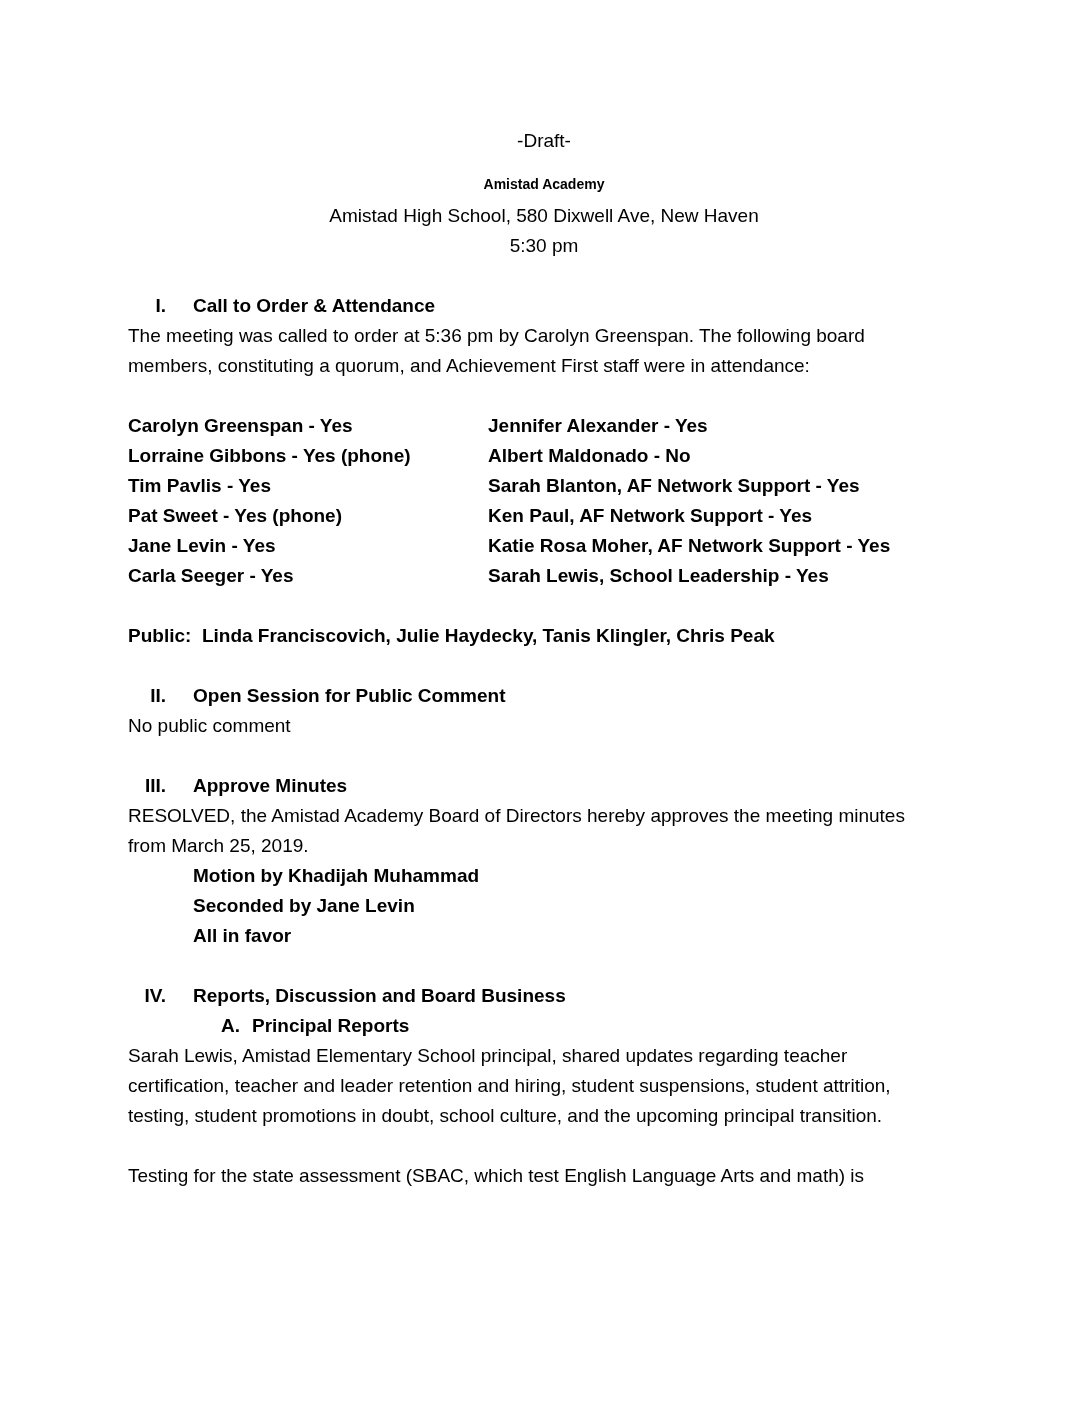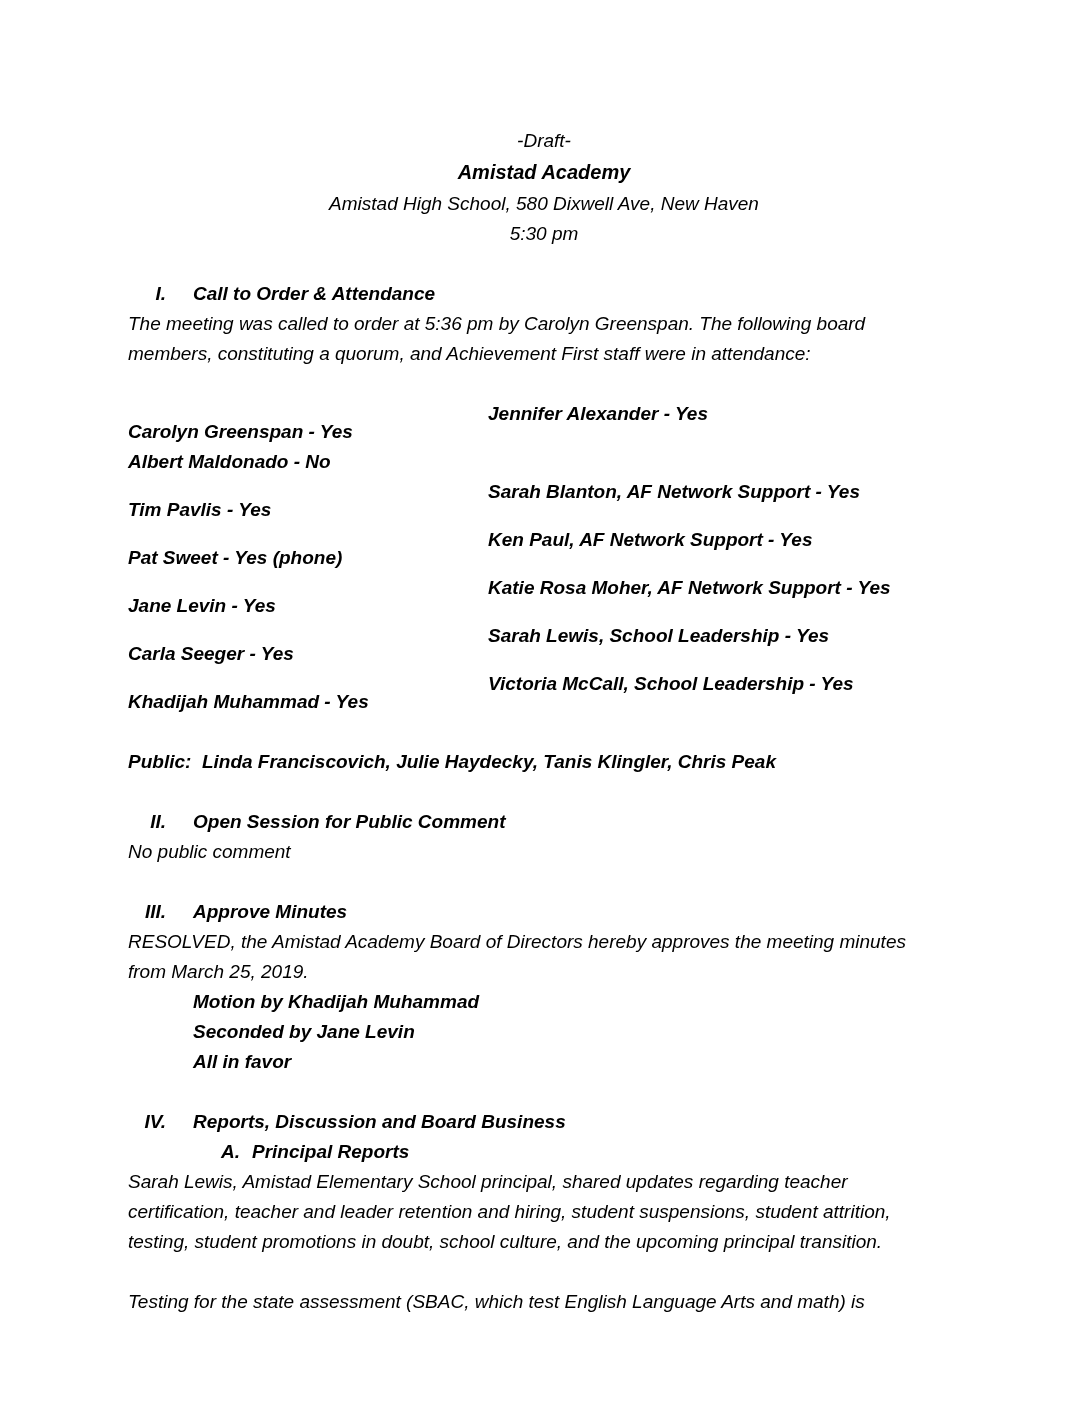--- a/index.html
+++ b/index.html
@@ -1,33 +1,33 @@
 <!DOCTYPE html>
 <html><head>
 <meta charset="utf-8">
 <style>
   html,body{margin:0;padding:0;}
   body{
     width:1088px;height:1408px;background:#ffffff;color:#000000;
     font-family:"Liberation Sans",sans-serif;
   }
-  .page{padding:126px 88px 0 128px;width:832px;font-style:italic;}
+  .page{padding:126px 88px 0 128px;width:832px;}
   .line{font-size:19px;line-height:30px;white-space:pre;}
   .center{text-align:center;}
   .bold{font-weight:bold;}
-  .title{font-size:20px;line-height:33px;}
+  .title{font-size:14px;line-height:33px;margin-top:12px;}
   .blank{height:30px;}
   .sec{display:flex;font-weight:bold;}
   .numeral{display:inline-block;width:38px;text-align:right;flex:0 0 38px;}
   .sec-title{margin-left:27px;}
   .indent{margin-left:65px;}
   .sub{display:flex;font-weight:bold;margin-left:93px;}
   .sub-title{margin-left:12px;}
   .att-row{display:flex;}
-  .att-left{display:inline-block;width:360px;flex:0 0 360px;margin-top:18px;}
+  .att-left{display:inline-block;width:360px;flex:0 0 360px;}
 </style>
 </head>
 <body>
 
 <div class="page">
 
   <div class="line center">-Draft-</div>
   <div class="line center bold title">Amistad Academy</div>
   <div class="line center">Amistad High School, 580 Dixwell Ave, New Haven</div>
   <div class="line center">5:30 pm</div>
@@ -41,41 +41,38 @@
   <div class="line">The meeting was called to order at 5:36 pm by Carolyn Greenspan. The following board</div>
   <div class="line">members, constituting a quorum, and Achievement First staff were in attendance:</div>
 
   <div class="blank"></div>
 
   <div class="line att-row">
     <span class="att-left bold">Carolyn Greenspan - Yes</span>
     <span class="bold">Jennifer Alexander - Yes</span>
   </div>
   <div class="line att-row">
+    <span class="att-left bold">Lorraine Gibbons - Yes (phone)</span>
     <span class="bold">Albert Maldonado - No</span>
   </div>
   <div class="line att-row">
     <span class="att-left bold">Tim Pavlis - Yes</span>
     <span class="bold">Sarah Blanton, AF Network Support - Yes</span>
   </div>
   <div class="line att-row">
     <span class="att-left bold">Pat Sweet - Yes (phone)</span>
     <span class="bold">Ken Paul, AF Network Support - Yes</span>
   </div>
   <div class="line att-row">
     <span class="att-left bold">Jane Levin - Yes</span>
     <span class="bold">Katie Rosa Moher, AF Network Support - Yes</span>
   </div>
   <div class="line att-row">
     <span class="att-left bold">Carla Seeger - Yes</span>
     <span class="bold">Sarah Lewis, School Leadership - Yes</span>
-  </div>
-  <div class="line att-row">
-    <span class="att-left bold">Khadijah Muhammad - Yes</span>
-    <span class="bold">Victoria McCall, School Leadership - Yes</span>
   </div>
 
   <div class="blank"></div>
 
   <div class="line bold">Public:  Linda Franciscovich, Julie Haydecky, Tanis Klingler, Chris Peak</div>
 
   <div class="blank"></div>
 
   <div class="line sec">
     <span class="numeral">II.</span>

